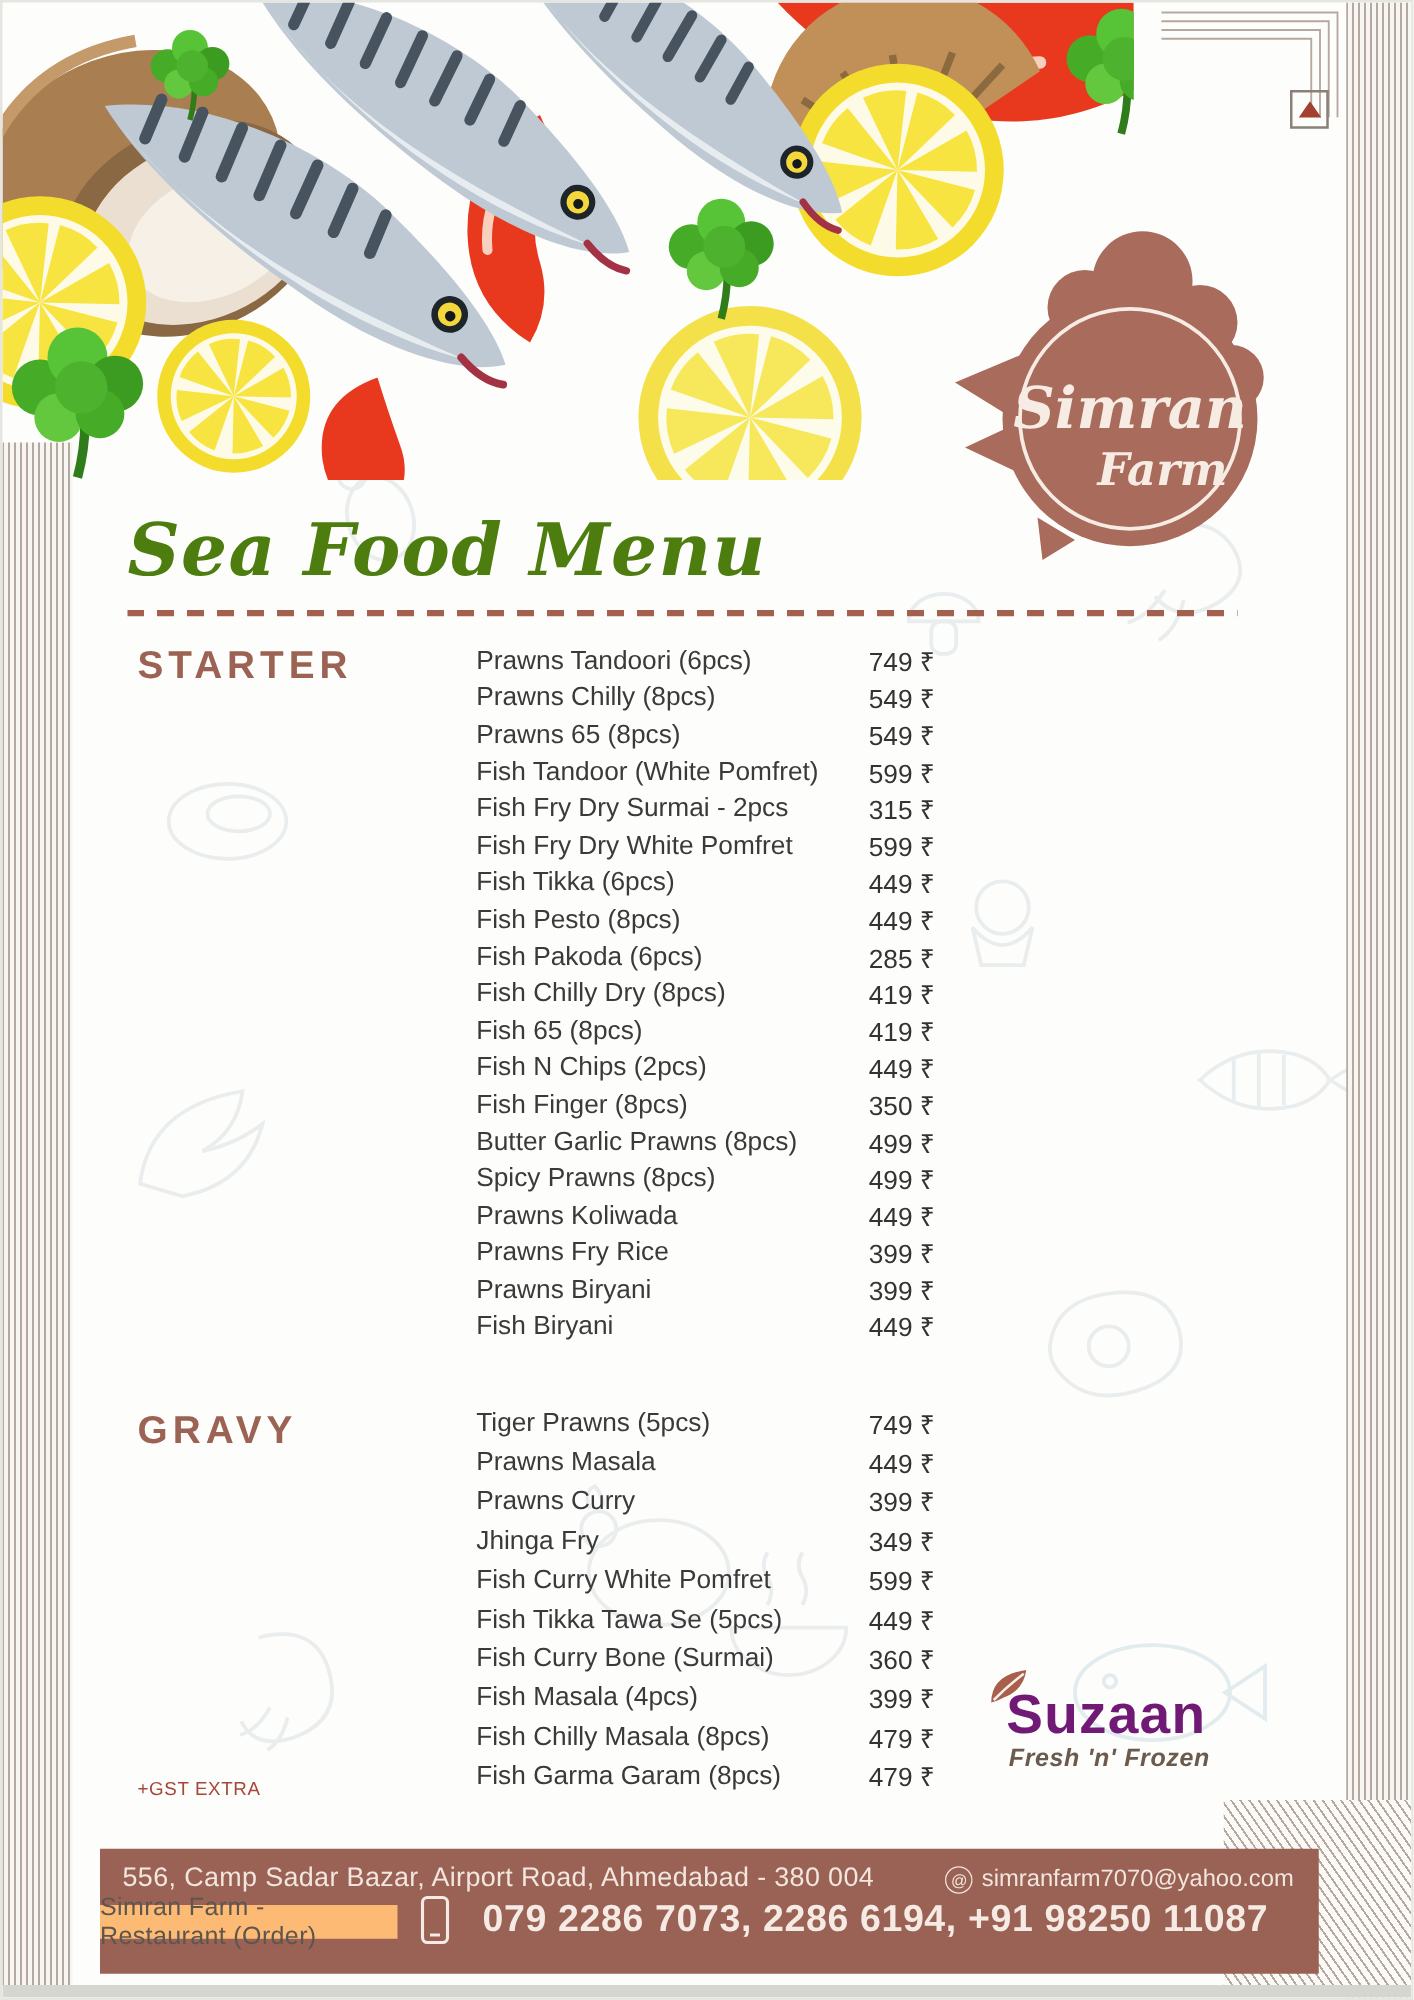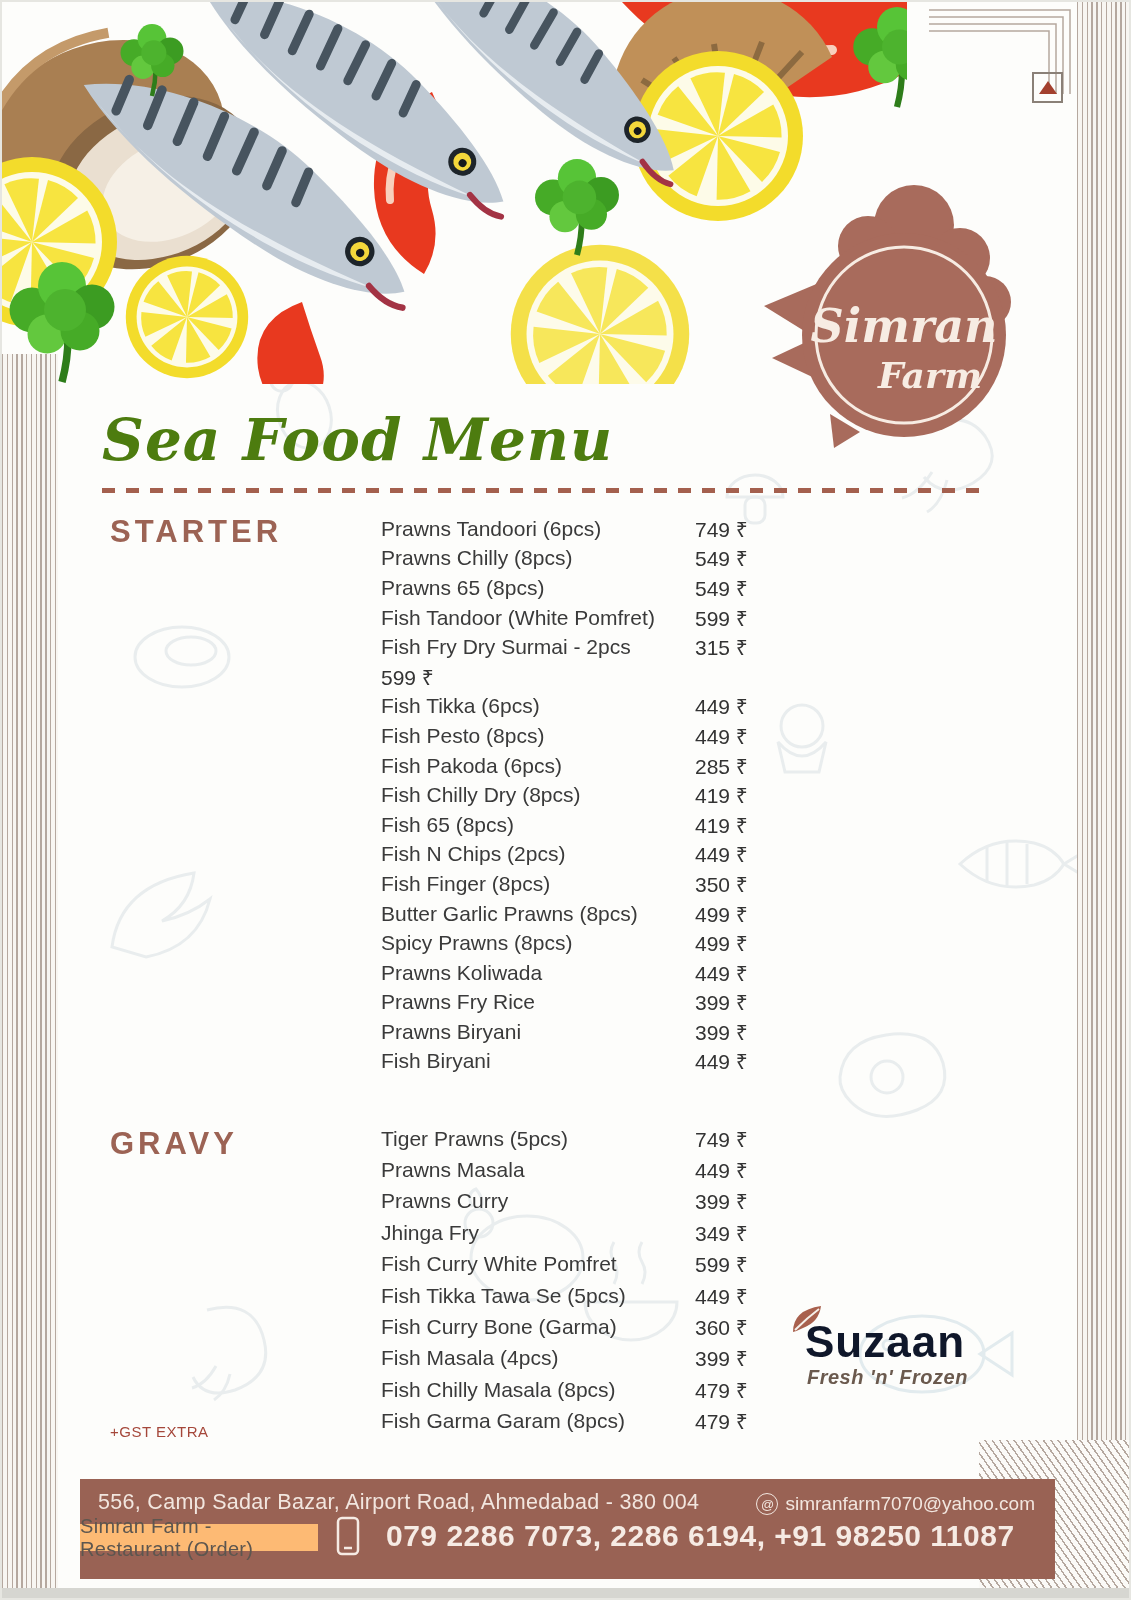--- a/index.html
+++ b/index.html
@@ -34,22 +34,22 @@
   .section-label{position:absolute;left:108px;z-index:3;font-size:31px;font-weight:bold;
       letter-spacing:4px;color:#9c6354;}
   .rows{position:absolute;left:345px;width:420px;z-index:3;}
   .menu-row{display:flex;align-items:center;height:29.6px;margin-left:34px;}
   .rows--gravy .menu-row{height:31.4px;}
   .menu-name{flex:1;font-size:21px;color:#3a3a3a;}
   .menu-price{width:72px;font-size:21px;color:#333333;}
   .gst{position:absolute;left:108px;top:1421px;z-index:3;font-size:15px;color:#a5473a;letter-spacing:.5px;}
   
   .suzaan{position:absolute;left:795px;top:1318px;z-index:3;width:230px;}
-  .suzaan-brand{font-size:44px;font-weight:bold;color:#0f172a;letter-spacing:1px;line-height:1;
-      font-family:"Liberation Sans",sans-serif;position:relative;padding-left:8px;}
+  .suzaan-brand{font-size:44px;font-weight:bold;color:#701a75;letter-spacing:1px;line-height:1;
+      font-family:"Liberation Sans",sans-serif;position:relative;padding-left:8px;margin-top:30px;}
   .suzaan-leaf{position:absolute;left:-6px;top:-16px;}
   .suzaan-tag{font-size:20px;font-weight:bold;font-style:italic;color:#6b5a4e;letter-spacing:.5px;
       margin-top:2px;padding-left:10px;}
   
   .footer{position:absolute;left:78px;top:1477px;width:975px;height:100px;background:#996254;z-index:5;}
   .addr{position:absolute;left:18px;top:11px;font-size:21.5px;color:#f2e6df;letter-spacing:.3px;}
   .email{position:absolute;right:20px;top:14px;display:flex;align-items:center;gap:7px;
       font-size:19px;color:#f2e6df;}
   .at-badge{width:20px;height:20px;border:1.5px solid #f2e6df;border-radius:50%;display:flex;
       align-items:center;justify-content:center;font-size:13px;line-height:1;}
@@ -267,20 +267,21 @@
     <span class="menu-name">Fish Tandoor (White Pomfret)</span>
     <span class="menu-price">599 ₹</span>
   </div>
 
   <div class="menu-row">
     <span class="menu-name">Fish Fry Dry Surmai - 2pcs</span>
     <span class="menu-price">315 ₹</span>
   </div>
 
   <div class="menu-row">
+    <span class="menu-name">Fish Fry Dry White Pomfret</span>
     <span class="menu-price">599 ₹</span>
   </div>
 
   <div class="menu-row">
     <span class="menu-name">Fish Tikka (6pcs)</span>
     <span class="menu-price">449 ₹</span>
   </div>
 
   <div class="menu-row">
     <span class="menu-name">Fish Pesto (8pcs)</span>
@@ -369,21 +370,21 @@
     <span class="menu-name">Fish Curry White Pomfret</span>
     <span class="menu-price">599 ₹</span>
   </div>
 
   <div class="menu-row">
     <span class="menu-name">Fish Tikka Tawa Se (5pcs)</span>
     <span class="menu-price">449 ₹</span>
   </div>
 
   <div class="menu-row">
-    <span class="menu-name">Fish Curry Bone (Garma)</span>
+    <span class="menu-name">Fish Curry Bone (Surmai)</span>
     <span class="menu-price">360 ₹</span>
   </div>
 
   <div class="menu-row">
     <span class="menu-name">Fish Masala (4pcs)</span>
     <span class="menu-price">399 ₹</span>
   </div>
 
   <div class="menu-row">
     <span class="menu-name">Fish Chilly Masala (8pcs)</span>

